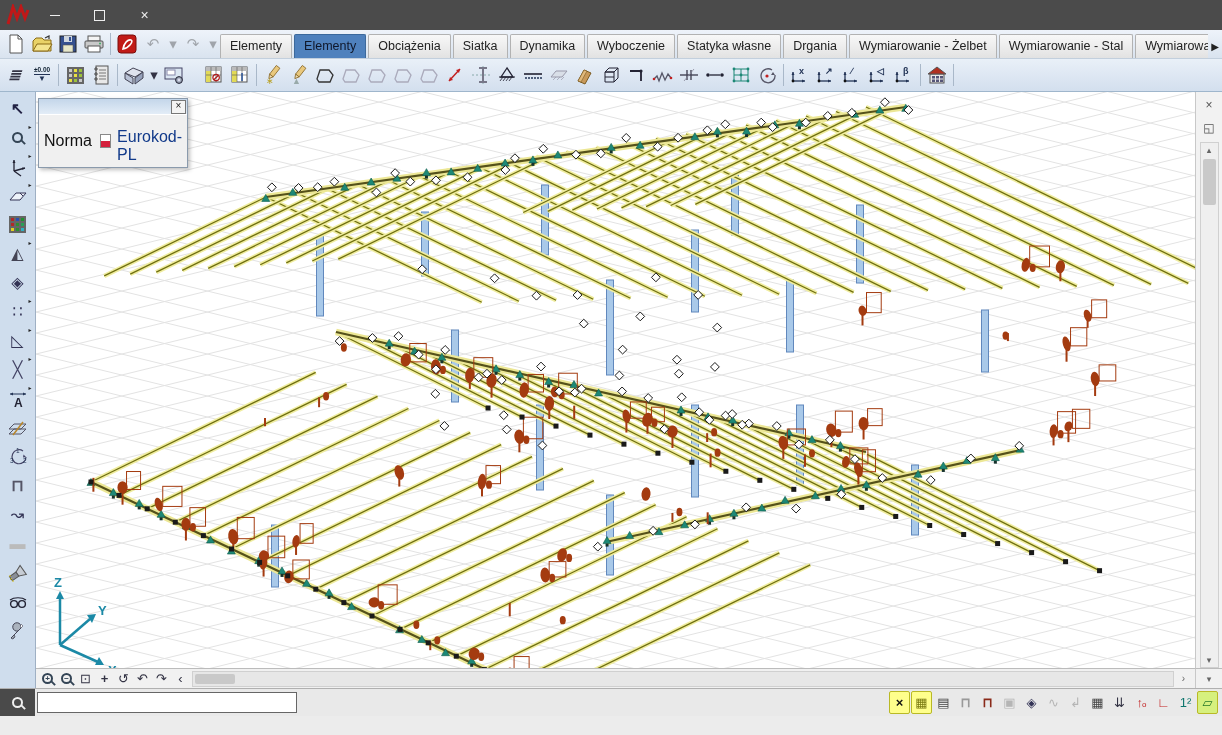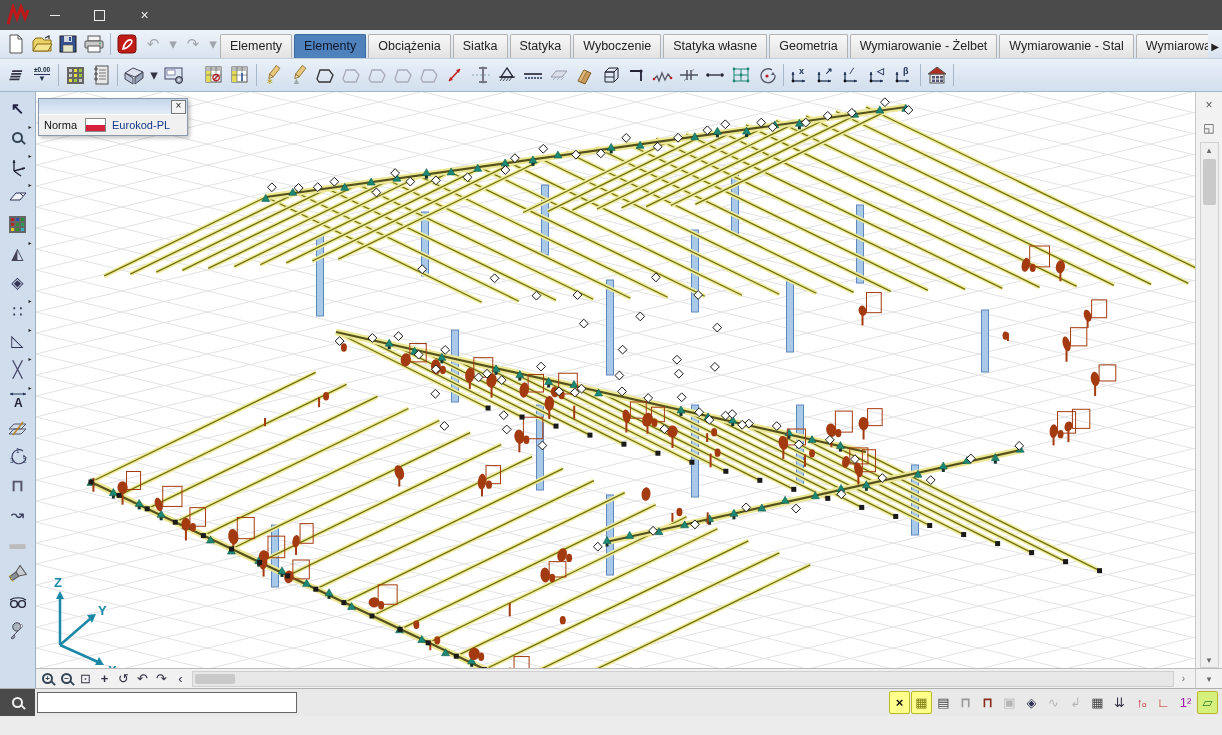--- a/index.html
+++ b/index.html
@@ -59,24 +59,24 @@
   
   #vpbar{grid-column:2/3;background:#f1f1f1;border-top:1px solid #bbb;display:flex;align-items:center;padding:0 2px;}
   #vpcorner{grid-column:3/4;background:#f1f1f1;border-top:1px solid #bbb;border-left:1px solid #c8c8c8;display:flex;align-items:center;justify-content:center;font-size:9px;color:#666;}
   .vpbtn{width:19px;height:18px;display:flex;align-items:center;justify-content:center;font-size:13px;color:#334;flex:0 0 auto;}
   #htrack{flex:1 1 auto;height:14px;background:#e7e7e7;border:1px solid #d0d0d0;display:flex;align-items:center;margin-left:2px;}
   #hthumb{width:40px;height:10px;background:#c9c9c9;border-radius:2px;margin-left:2px;}
   
   #norma{position:absolute;left:2px;top:6px;width:148px;background:#f0f0f0;border:1px solid #8a9aac;box-shadow:2px 2px 4px rgba(0,0,0,.25);}
   #norma-title{height:15px;background:linear-gradient(#c4d6ea,#e3edf7);display:flex;align-items:center;justify-content:flex-end;}
   #norma-close{width:13px;height:12px;border:1px solid #777;background:#f4f4f4;font-size:10px;line-height:10px;text-align:center;color:#222;margin-right:1px;}
-  #norma-body{display:flex;align-items:center;padding:3px 5px;font-size:11px;color:#111;border-top:1px solid #fff;}
+  #norma-body{display:flex;align-items:center;padding:3px 5px;font-size:16px;color:#111;border-top:1px solid #fff;}
   #flag{width:19px;height:12px;border:1px solid #888;margin:0 6px 0 8px;display:flex;flex-direction:column;}
   #flag .f1{flex:1;} #flag .f2{flex:1;}
-  #norma-code{color:#123a8a;}
+  #norma-code{color:#123a8a;margin-top:10px;}
   
   #statusbar{height:27px;background:#e9e9e9;border-top:1px solid #b0b0b0;display:flex;align-items:center;}
   #searchbtn{width:35px;height:27px;background:#4a4a4a;display:flex;align-items:center;justify-content:center;flex:0 0 auto;}
   #cmdinput{width:250px;height:19px;border:1px solid #666;background:#fff;margin-left:2px;font-size:12px;padding:0 4px;}
   #statspacer{flex:1 1 auto;}
   .stbtn{width:19px;height:21px;display:flex;align-items:center;justify-content:center;font-size:13px;margin-right:1px;flex:0 0 auto;border:1px solid transparent;border-radius:2px;}
   .stbtn.hl{border-color:#b9b926;}
 </style>
 </head>
 <body>
@@ -146,24 +146,24 @@
         </div>
         <div class="tbtn small disabled">
           <span style="color:#334">▾</span>
         </div>
       </div>
     <div id="tabs">
         <div class="tab">Elementy</div>
         <div class="tab active">Elementy</div>
         <div class="tab">Obciążenia</div>
         <div class="tab">Siatka</div>
-        <div class="tab">Statyka</div>
+        <div class="tab">Dynamika</div>
         <div class="tab">Wyboczenie</div>
         <div class="tab">Statyka własne</div>
-        <div class="tab">Geometria</div>
+        <div class="tab">Drgania</div>
         <div class="tab">Wymiarowanie - Żelbet</div>
         <div class="tab">Wymiarowanie - Stal</div>
         <div class="tab">Wymiarowanie - D</div>
       </div>
     <div id="taboverflow">▶</div>
   </div>
 
   <div id="row2">
       <div class="tbtn skew">
         <span style="color:#334">≣</span>
@@ -1339,21 +1339,21 @@
         <div class="stbtn">
           <span style="color:#334">⇊</span>
         </div>
         <div class="stbtn">
           <span class="g2" style="color:#c22020">↑<span class="sub">o</span></span>
         </div>
         <div class="stbtn bold">
           <span style="color:#c22020">∟</span>
         </div>
         <div class="stbtn">
-          <span style="color:#a21caf">1²</span>
+          <span style="color:#0f766e">1²</span>
         </div>
         <div class="stbtn hl" style="background: rgb(214, 240, 126);">
           <span style="color:#2a7a2a">▱</span>
         </div>
       </div>
   </div>
 
 </div>
 
 </body></html>

